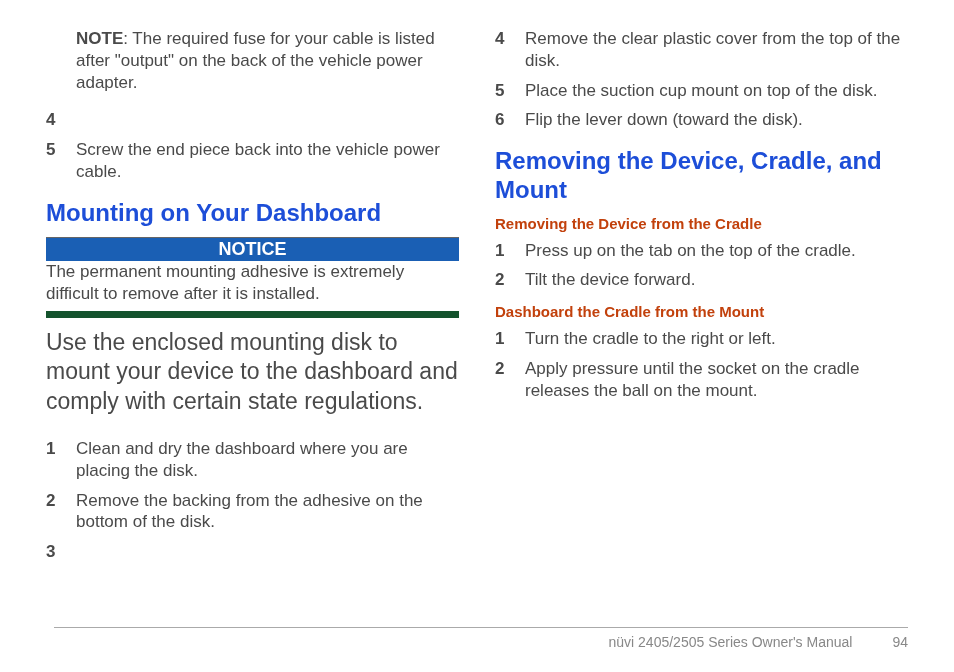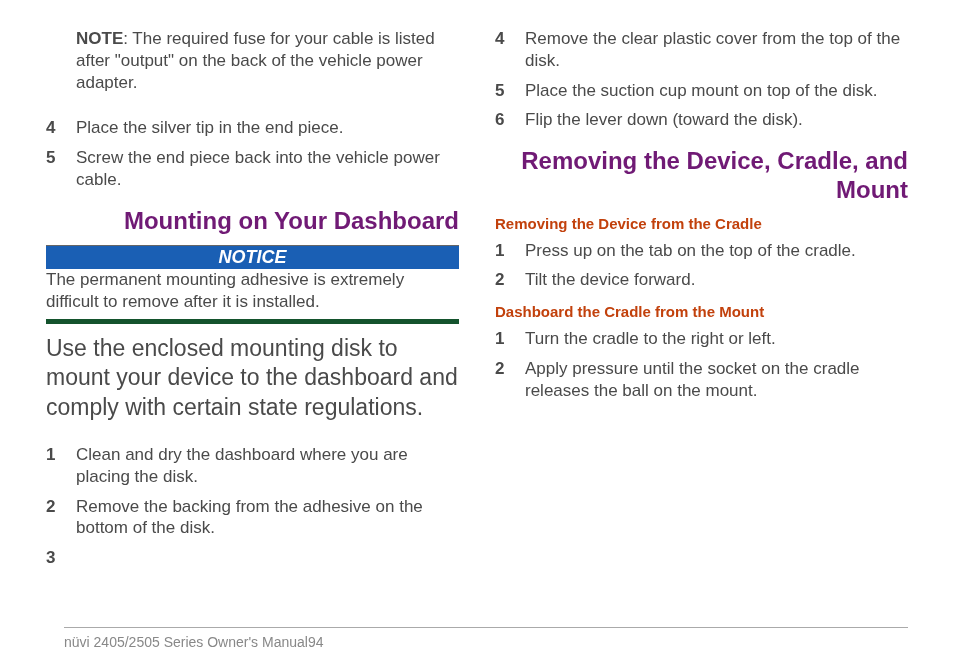--- a/index.html
+++ b/index.html
@@ -18,103 +18,101 @@
     height: 590px;
   }
   .col {
     flex: 1;
     min-width: 0;
   }
   .note {
     font-size: 17px;
     line-height: 1.28;
     margin-left: 30px;
-    margin-bottom: 24px;
+    margin-bottom: 16px;
   }
   .note b { font-weight: bold; color: #4a4a4a; }
   ol.steps {
     list-style: none;
     padding: 0;
     margin: 0 0 12px 0;
   }
   ol.steps li {
     display: flex;
     margin-bottom: 8px;
     font-size: 17px;
     line-height: 1.28;
   }
   .stepnum {
     font-weight: bold;
     width: 30px;
     flex-shrink: 0;
     color: #4a4a4a;
   }
   h2.section {
-    color: #701a75;
+    color: #1d4ed8;
     font-size: 24px;
     font-weight: bold;
     margin: 16px 0 10px 0;
     line-height: 1.2;
-    text-align: right;
   }
   .notice-bar {
     background: #1a5fb4;
     color: #fff;
-    font-style: italic;
     font-weight: bold;
     text-align: center;
     font-size: 18px;
     padding: 1px 0;
     border-top: 1px solid #666;
   }
   .notice-text {
     font-size: 17px;
     line-height: 1.28;
-    border-bottom: 5px solid #14532d;
+    border-bottom: 7px solid #14532d;
     padding-bottom: 6px;
     margin-bottom: 10px;
   }
   p.body {
     font-size: 23px;
     line-height: 1.28;
     margin-bottom: 22px;
   }
   h3.subsection {
     font-size: 15px;
     font-weight: bold;
     color: #c2410c;
     margin: 5px 0 8px 0;
   }
   .footer {
     position: absolute;
-    left: 64px;
+    left: 54px;
     right: 46px;
     bottom: 22px;
     border-top: 1px solid #aaa;
     padding-top: 6px;
     display: flex;
-    justify-content: flex-start;
+    justify-content: flex-end;
     font-size: 14px;
     color: #888;
+    gap: 40px;
   }
 </style>
 </head>
 <body>
 
 <div class="columns">
 
   <div class="col">
     <p class="note">
       <b>NOTE</b><span>: The required fuse for your cable is listed after "output" on the back of the vehicle power adapter.</span>
     </p>
 
     <ol class="steps">
       <li>
           <span class="stepnum">4</span>
-          <span>Place the silver tip in the end piece.</span>
         </li>
       <li>
           <span class="stepnum">5</span>
           <span>Screw the end piece back into the vehicle power cable.</span>
         </li>
     </ol>
 
     <h2 class="section">Mounting on Your Dashboard</h2>
 
     <div>

